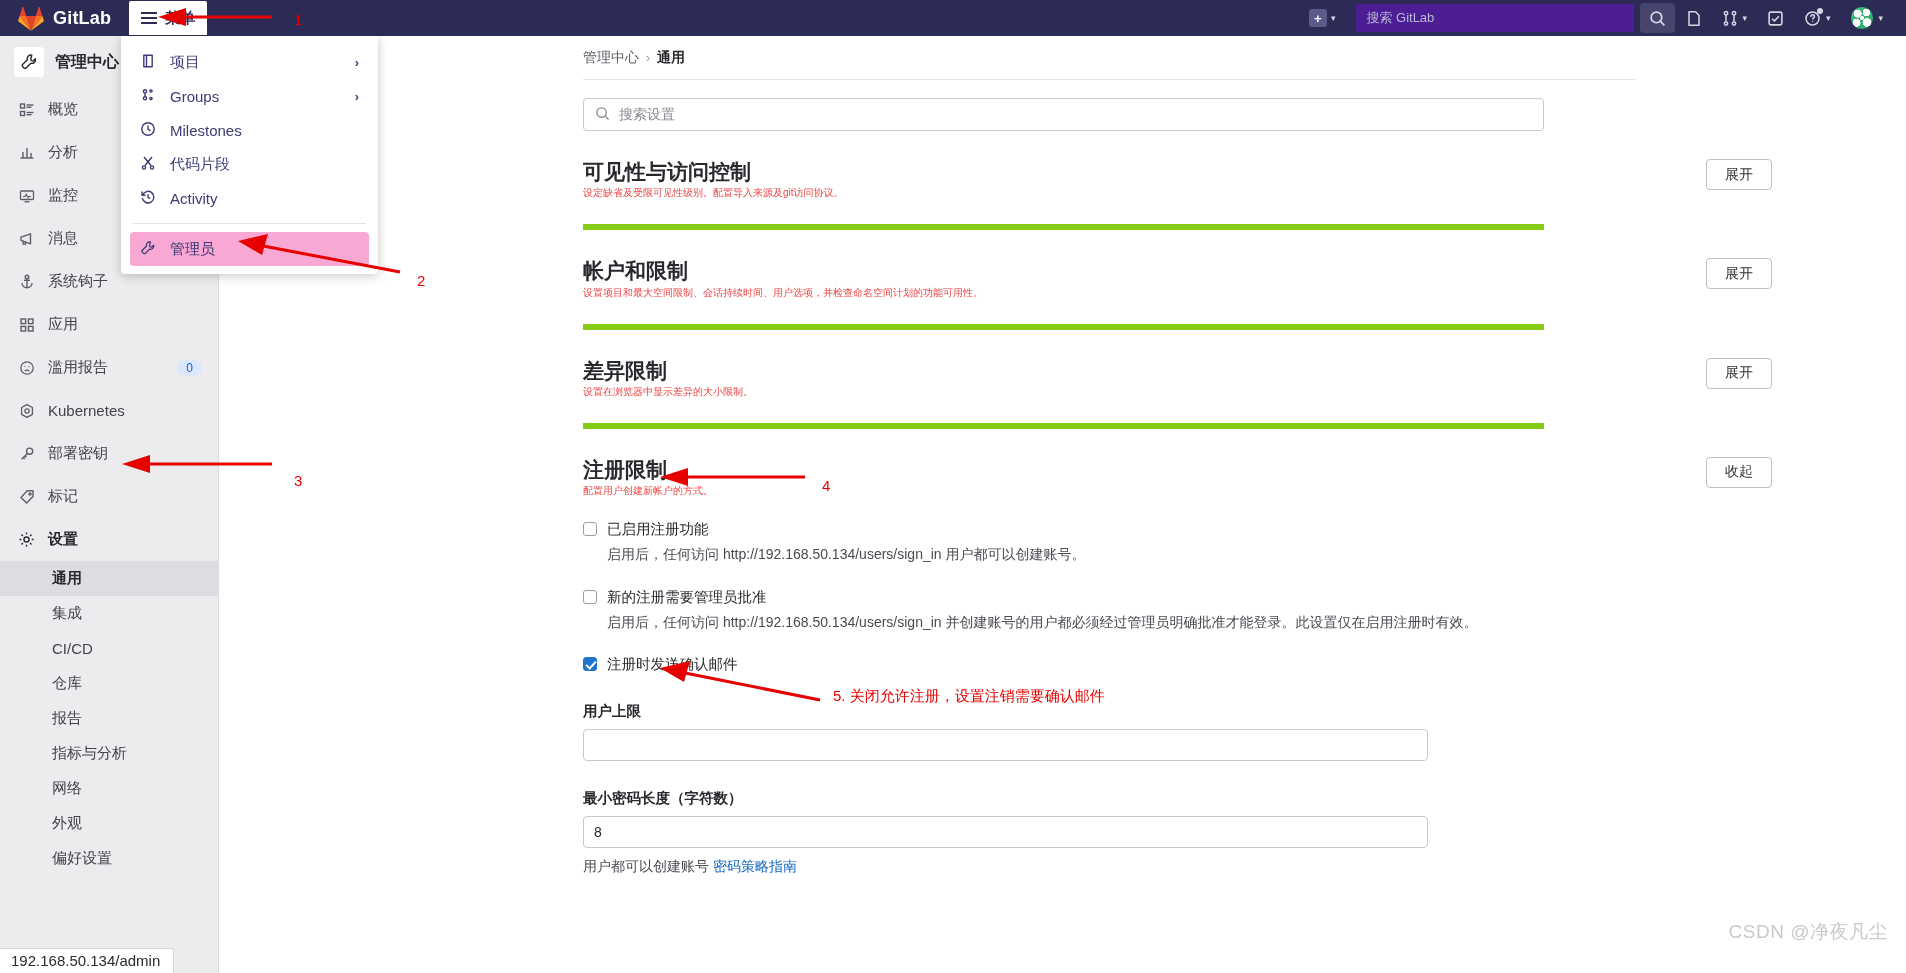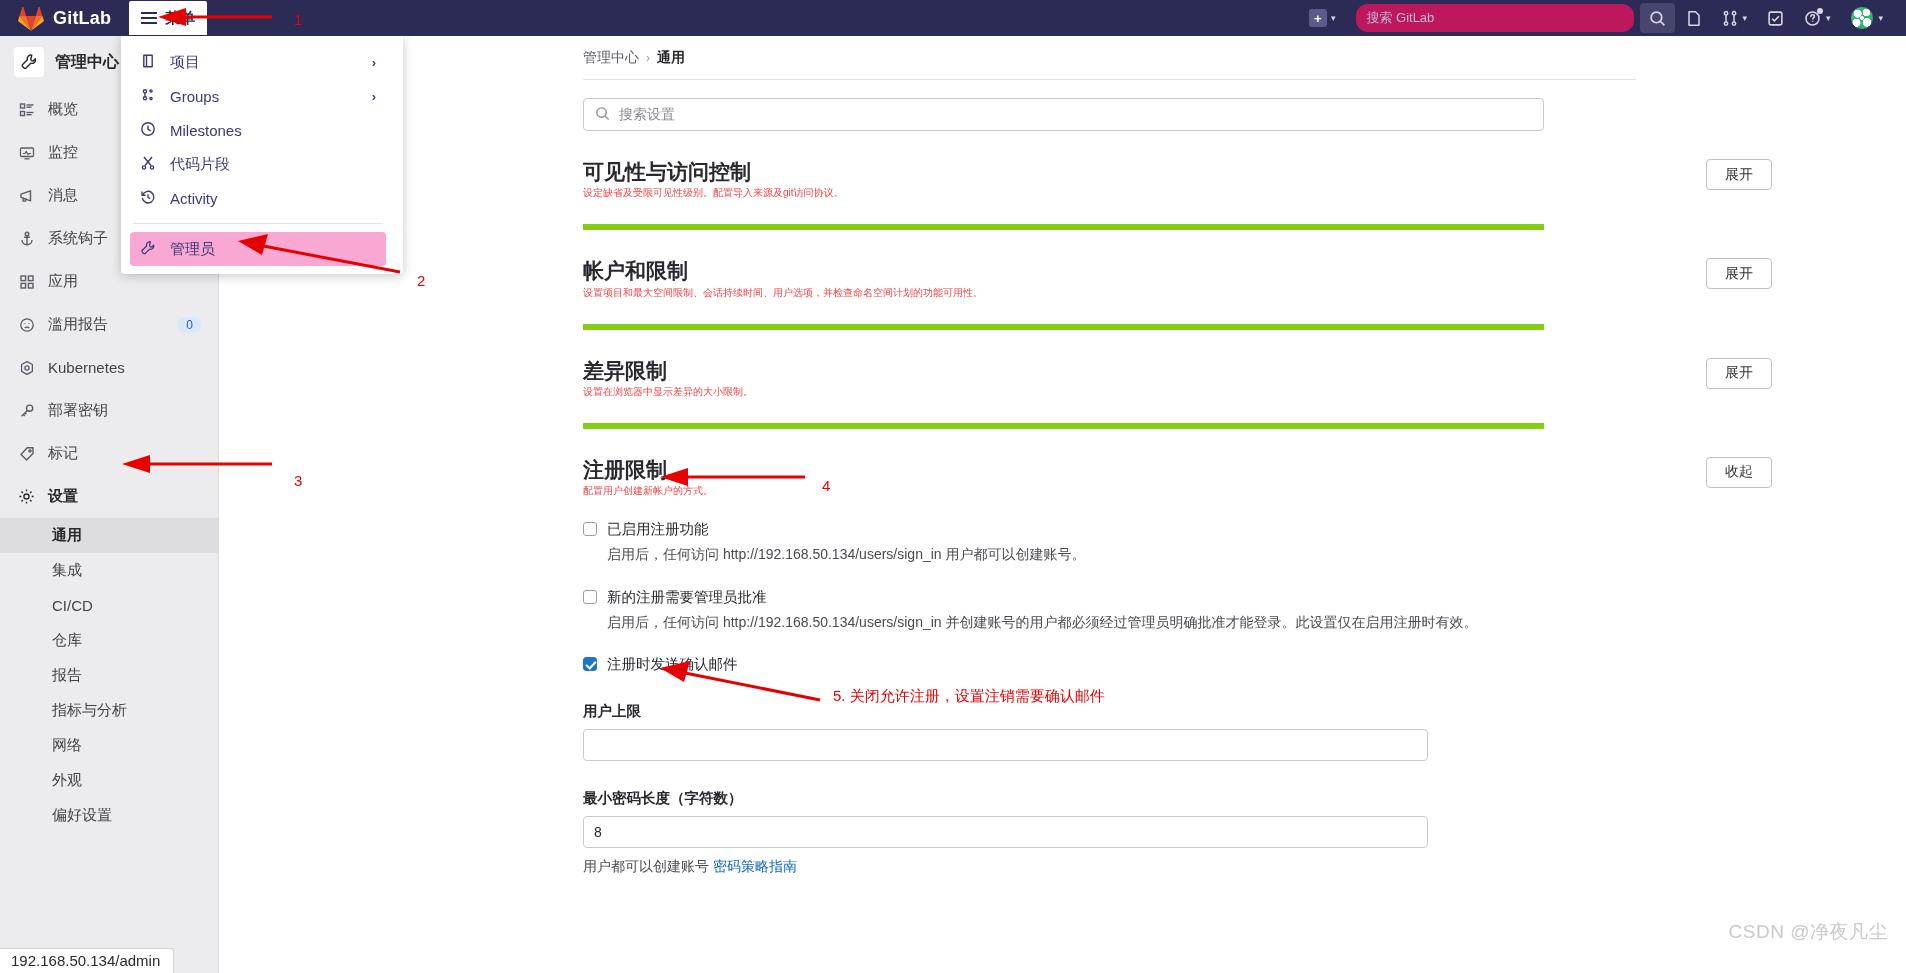--- a/index.html
+++ b/index.html
@@ -49,22 +49,22 @@
     display: flex; align-items: center; justify-content: center;
     color: #fff; font-size: 13px; line-height: 1; font-weight: 700;
   }
   .nav-item {
     height: 36px; display: flex; align-items: center; gap: 4px;
     padding: 0 9px; color: #d6d6e6; cursor: pointer;
   }
   .nav-item svg { display: block; }
   .caret { font-size: 9px; color: #d6d6e6; }
   .search-box {
-    width: 278px; height: 28px; background: #be185d;
-    border-radius: 12px; display: flex; align-items: center;
+    width: 278px; height: 28px; background: #4c1d95;
+    border-radius: 0; display: flex; align-items: center;
     padding: 12px 10px; margin: 0 4px 0 10px; position: relative;
   }
   .search-box .ph { color: #b9b9d6; font-size: 13px; }
   .nav-item.active-ic { background: #45456e; border-radius: 4px; height: 30px; }
   .avatar {
     width: 24px; height: 24px; border-radius: 50%;
     background:
       radial-gradient(circle at 30% 30%, #fff 0 18%, transparent 19%),
       radial-gradient(circle at 70% 25%, #fff 0 16%, transparent 17%),
       radial-gradient(circle at 25% 72%, #fff 0 17%, transparent 18%),
@@ -110,24 +110,24 @@
   .sb-bottom {
     position: absolute; bottom: 8px; left: 0; width: 219px;
     display: flex; align-items: center; gap: 10px;
     padding-left: 19px; font-size: 14px; color: #555;
     cursor: pointer;
   }
 
   
   .dropdown {
     position: absolute; top: 36px; left: 121px;
-    width: 282px;
+    width: 257px;
     background: #fff; border-radius: 0 0 4px 4px;
     box-shadow: 0 2px 11px rgba(0,0,0,.22);
-    padding: 9px 8px 8px 0;
+    padding: 9px 0 8px 0;
     z-index: 55;
   }
   .dd-item {
     display: flex; align-items: center; gap: 14px;
     height: 34px; margin: 0 9px; padding: 0 10px;
     border-radius: 4px;
     font-size: 15px; color: #3b3b75; cursor: pointer;
   }
   .dd-item.sel { background: #f9a8d4; }
   .dd-item .arrow { margin-left: auto; font-size: 13px; color: #3b3b75; font-weight: 700; }
@@ -331,20 +331,31 @@
             <rect x="1.5" y="9.5" width="4" height="4"></rect>
           <line x1="7.5" y1="3" x2="14.5" y2="3"></line>
             <line x1="7.5" y1="5.2" x2="12.5" y2="5.2"></line>
           <line x1="7.5" y1="10.5" x2="14.5" y2="10.5"></line>
             <line x1="7.5" y1="12.7" x2="12.5" y2="12.7"></line>
         </svg>
       </span>
       <span>概览</span>
     </div>
 
+    <div class="sb-item">
+      <span class="ic">
+        <svg width="16" height="16" viewBox="0 0 16 16" fill="none" stroke="#5c5c68" stroke-width="1.4">
+          <line x1="1.5" y1="13" x2="14.5" y2="13"></line>
+          <line x1="4" y1="13" x2="4" y2="7"></line>
+            <line x1="8" y1="13" x2="8" y2="3"></line>
+            <line x1="12" y1="13" x2="12" y2="8"></line>
+        </svg>
+      </span>
+      <span>分析</span>
+    </div>
 
     <div class="sb-item">
       <span class="ic">
         <svg width="16" height="16" viewBox="0 0 16 16" fill="none" stroke="#5c5c68" stroke-width="1.3">
           <rect x="1.5" y="3" width="13" height="8.5" rx="1"></rect>
           <line x1="5.5" y1="13.8" x2="10.5" y2="13.8"></line>
           <path d="M4 8.5h2l1.2-2.2L9 9.6l1.1-1.1H12" stroke-width="1.1"></path>
         </svg>
       </span>
       <span>监控</span>

